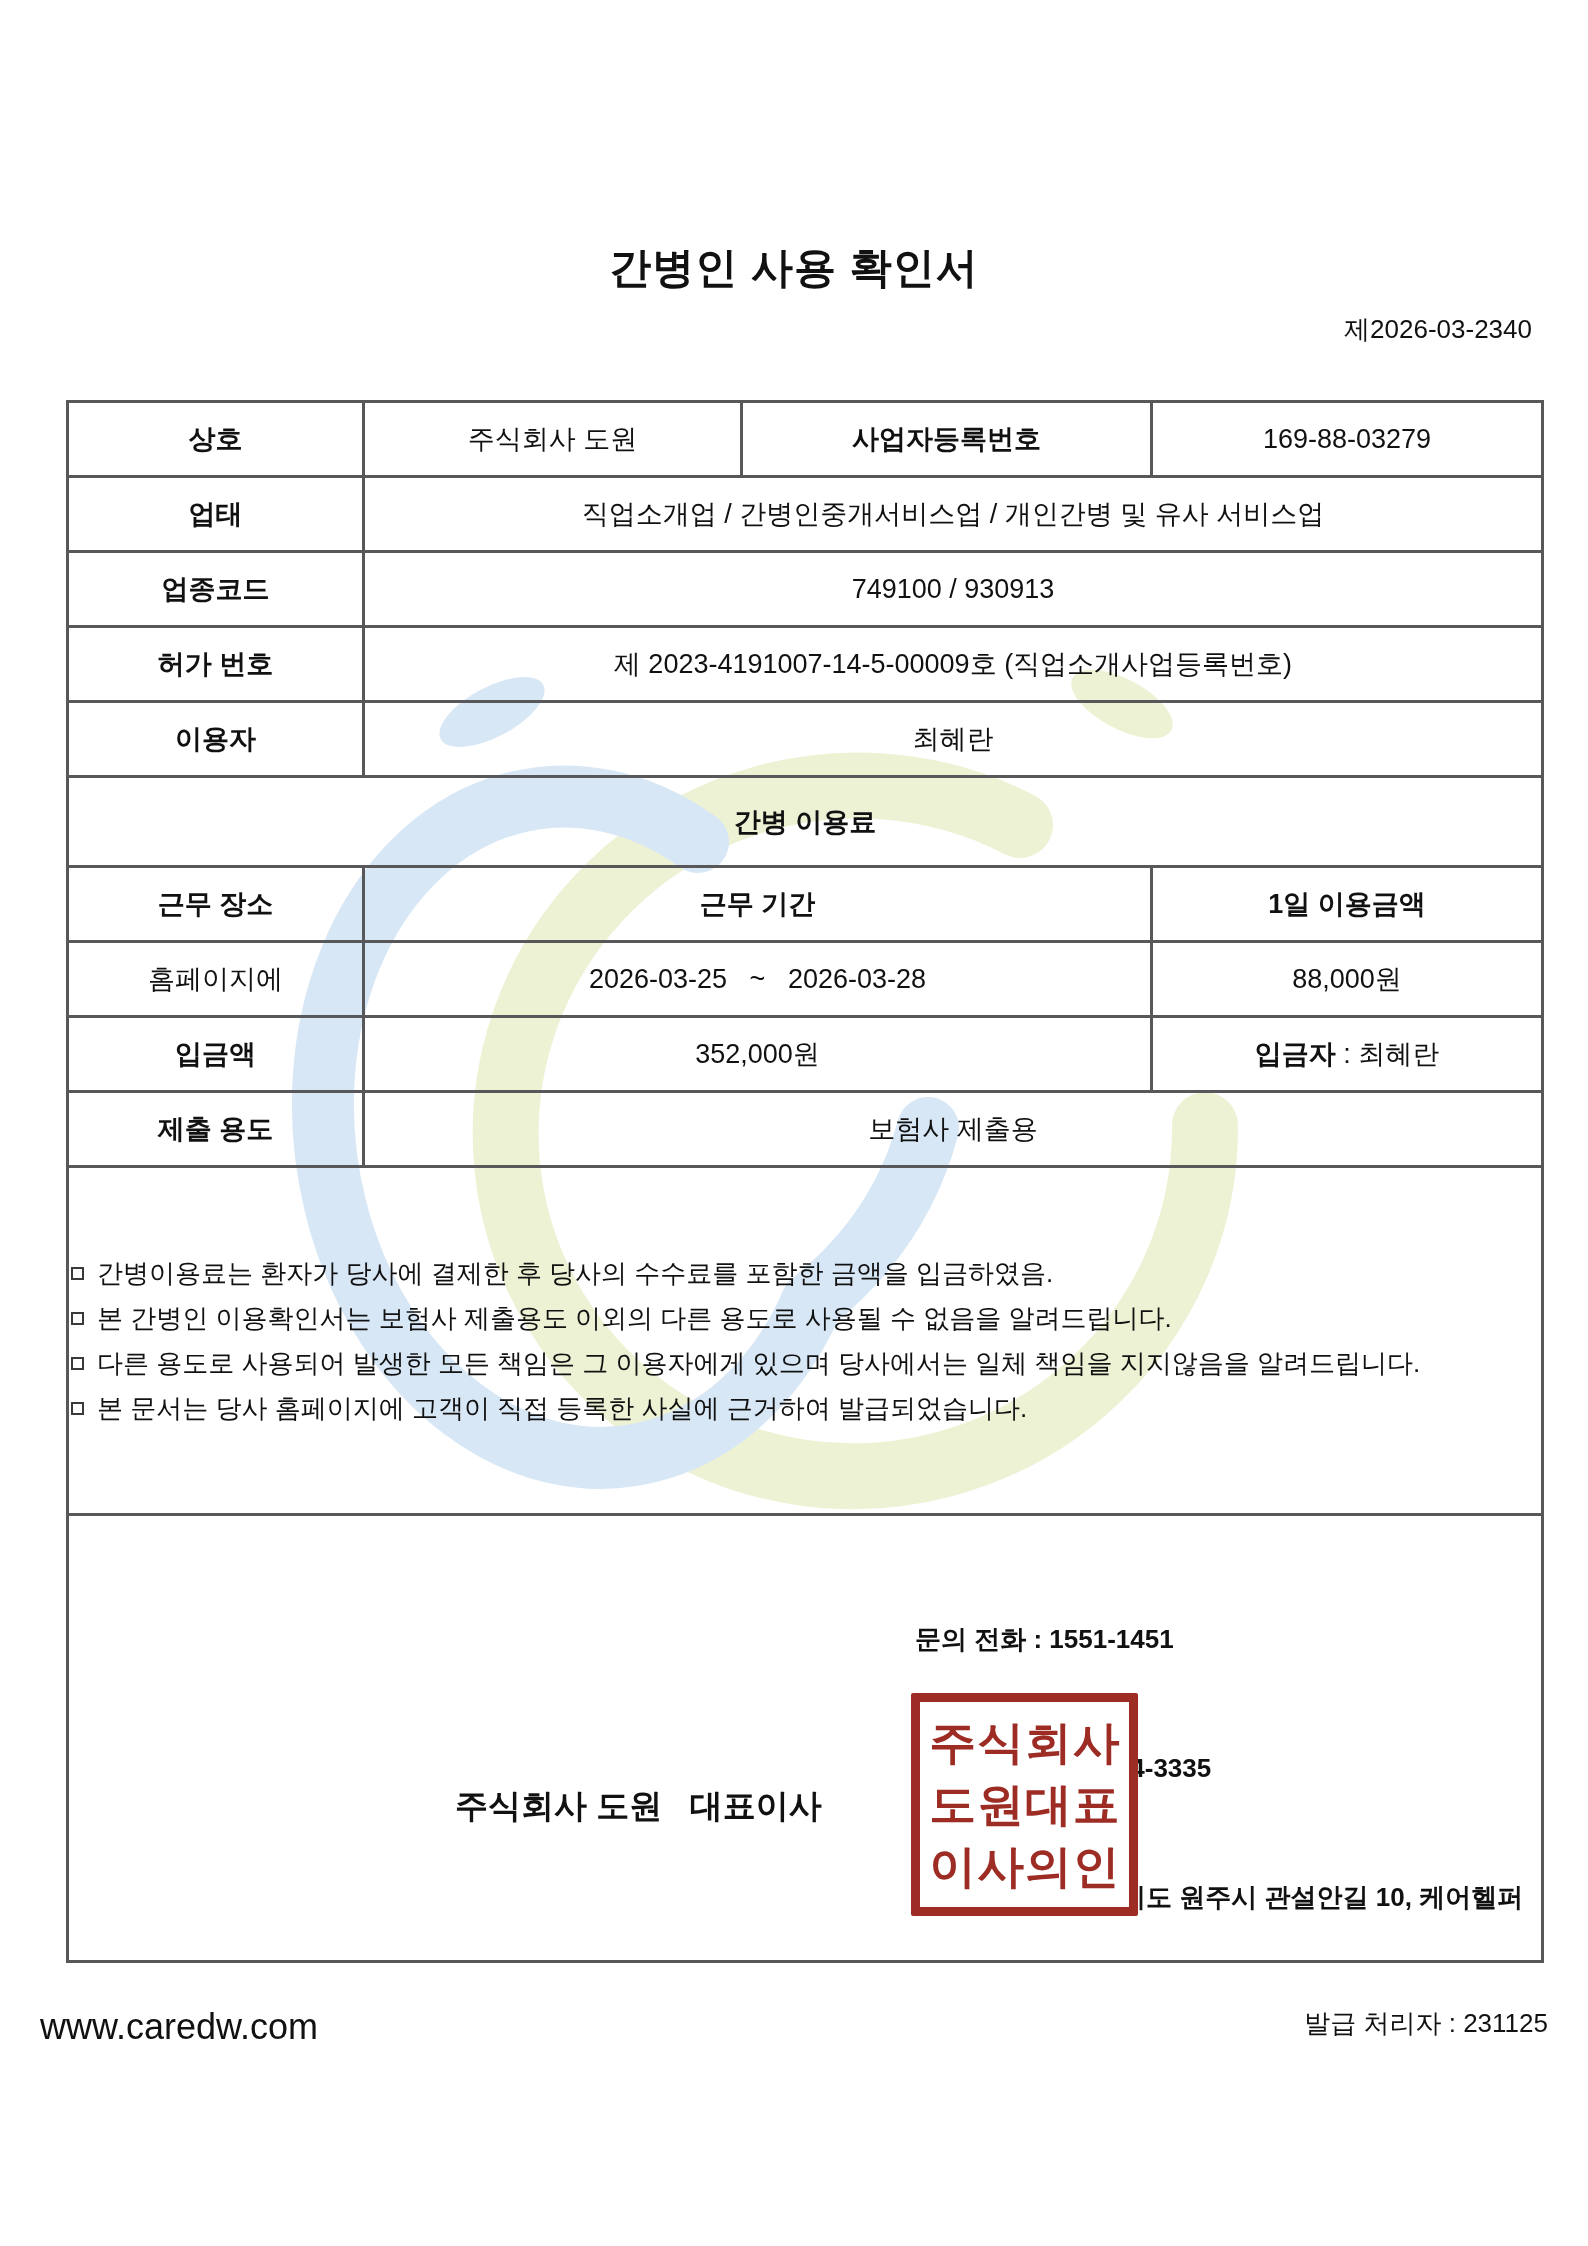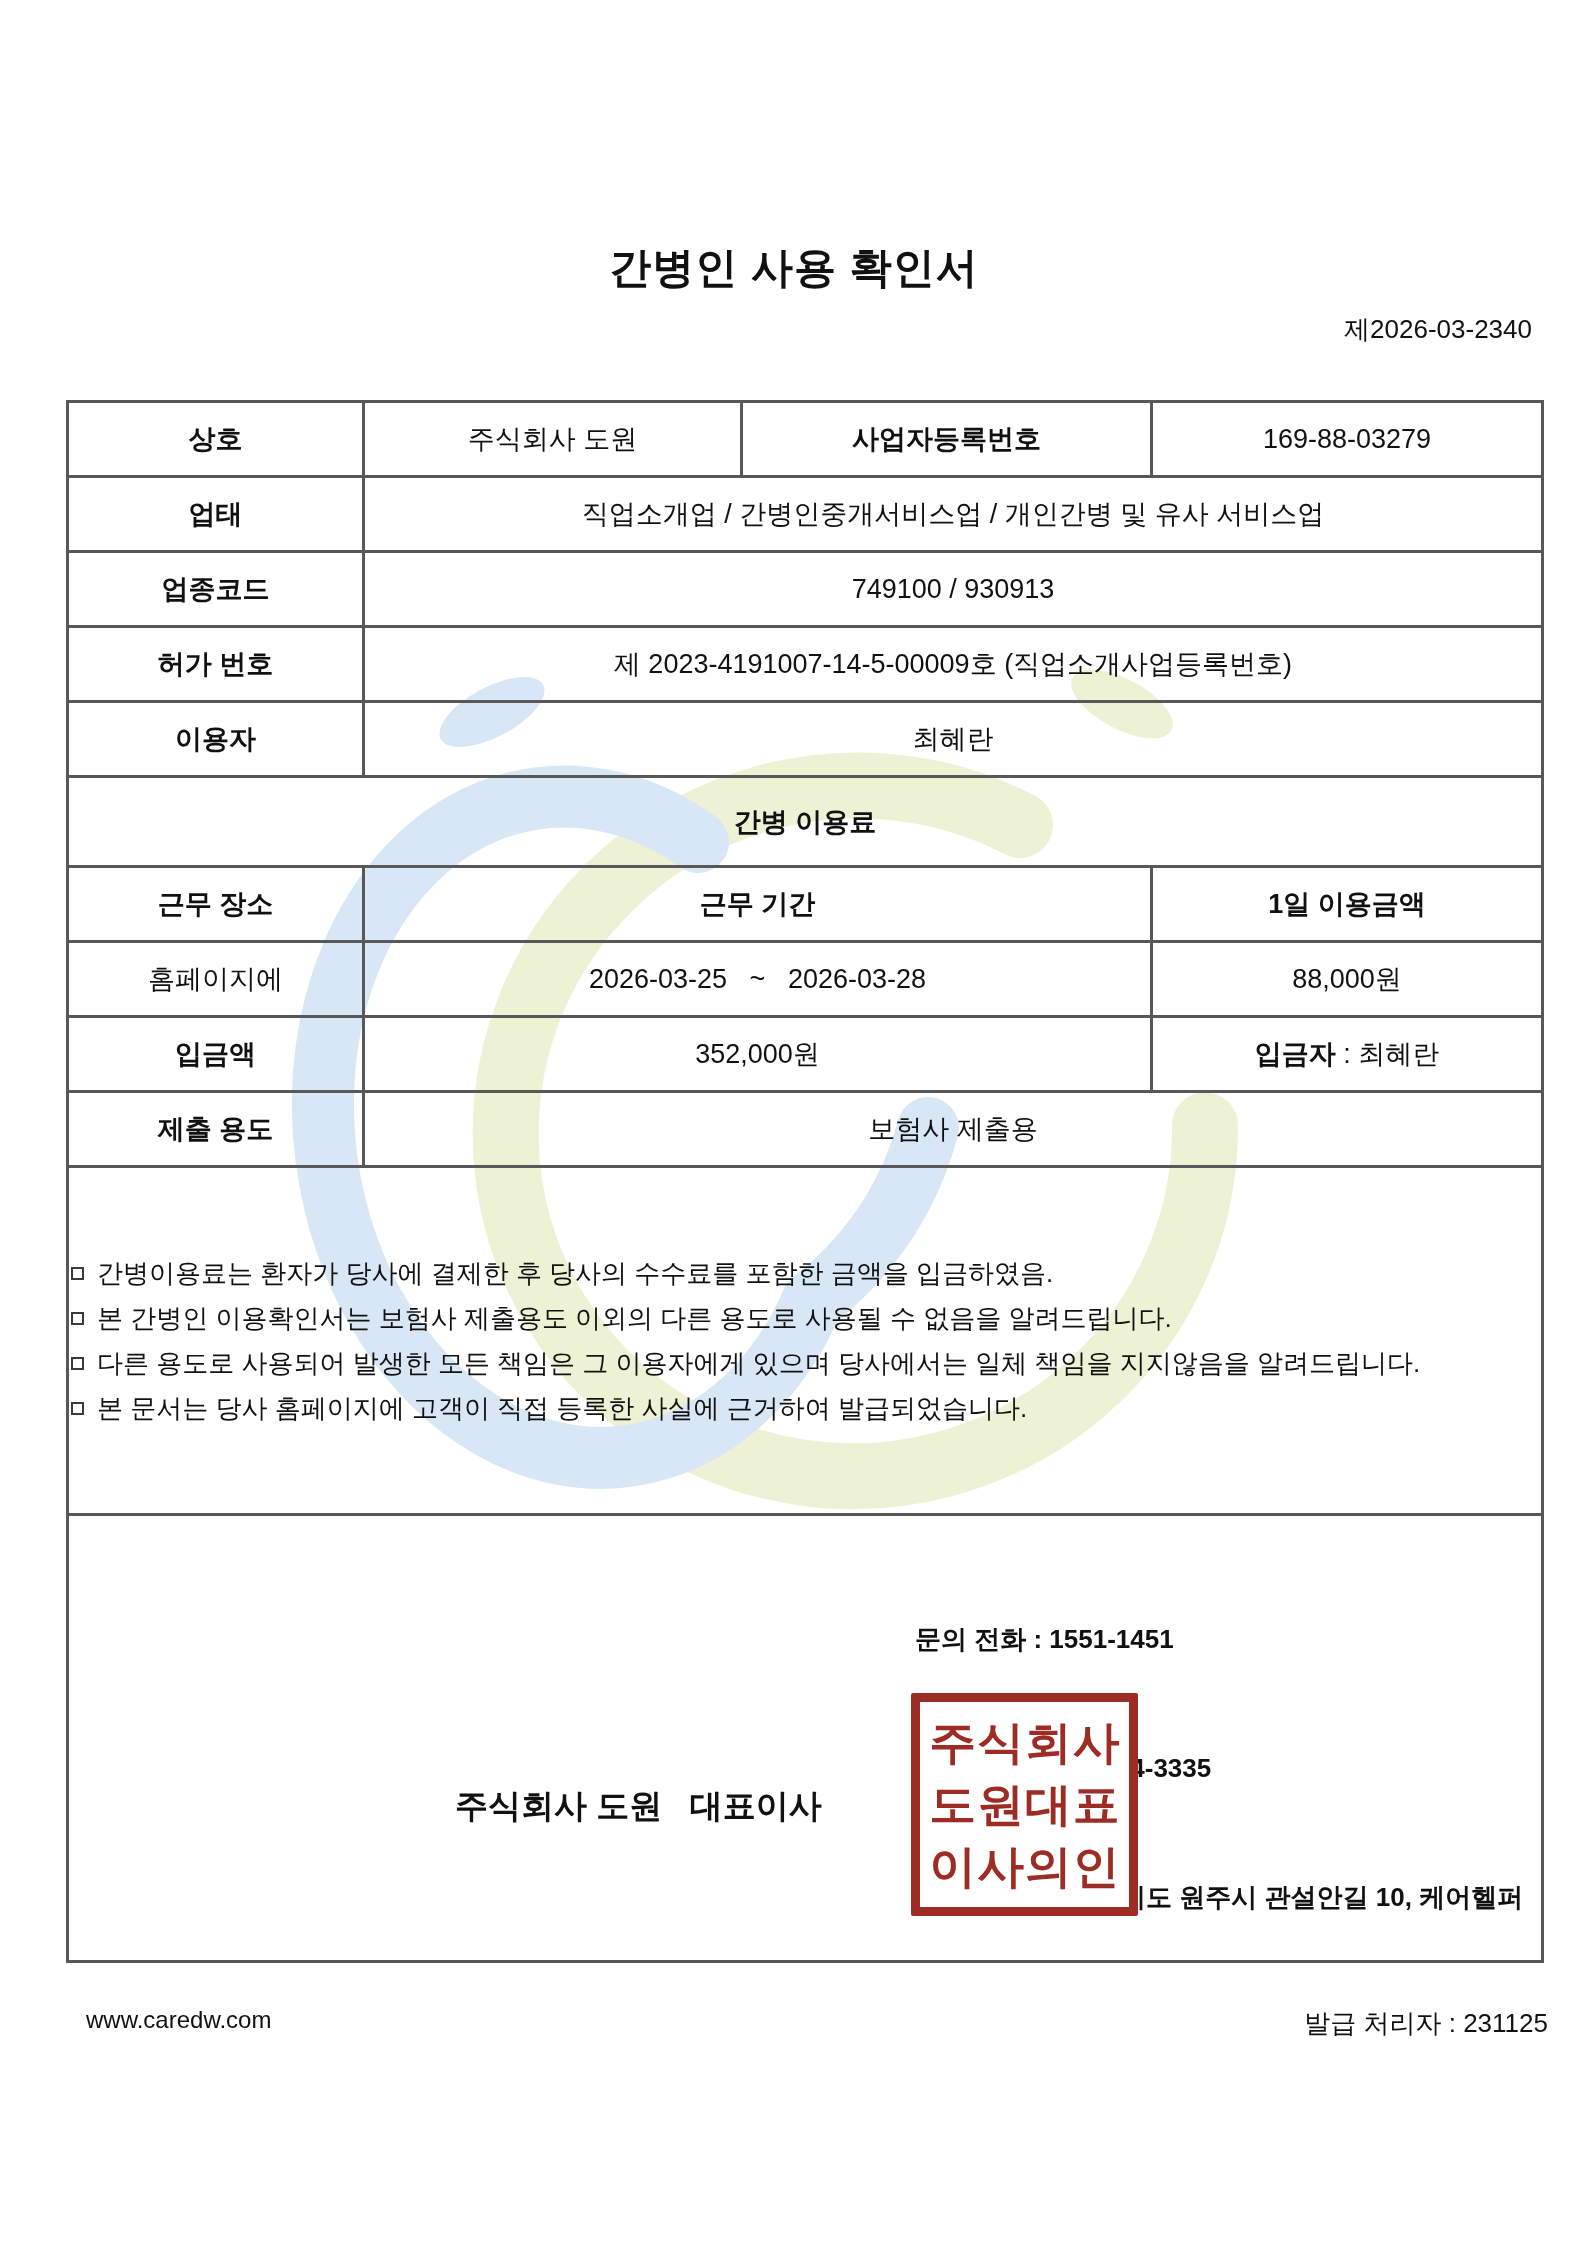--- a/index.html
+++ b/index.html
@@ -21,21 +21,21 @@
   .note-line{display:flex;align-items:flex-start;line-height:45px;font-size:26px;white-space:nowrap;}
   .note-bullet{flex:0 0 auto;width:9px;height:9px;border:2px solid #3a3a3a;margin:16px 13px 0 2px;}
   td.stamp-cell{position:relative;}
   .contact-block{position:absolute;left:846px;top:16px;text-align:left;font-size:26px;line-height:43px;white-space:pre;font-weight:bold;}
   .signature{position:absolute;left:386px;top:268px;font-size:33px;font-weight:bold;white-space:pre;}
   .seal{position:absolute;left:842px;top:177px;width:227px;height:223px;box-sizing:border-box;
         border:9px solid #9d2d24;border-radius:2px;background:#fff;
         display:flex;flex-direction:column;justify-content:center;align-items:center;}
   .seal span{display:block;color:#9d2d24;font-weight:bold;font-size:45px;line-height:62px;letter-spacing:1px;
              transform:scaleX(1.04);}
-  .page-footer-left{position:absolute;left:40px;top:2006px;font-size:24px;margin-left:46px;}
+  .page-footer-left{position:absolute;left:40px;top:2006px;font-size:36px;}
   .page-footer-right{position:absolute;right:40px;top:2006px;font-size:26px;text-align:right;}
 </style>
 </head>
 <body>
 
 <svg id="watermark" class="layer" width="1588" height="2246" viewBox="0 0 1588 2246">
   <g opacity="0.95">
     <path d="M 1020 825 A 350 345 -15 1 0 1205 1125" fill="none" stroke="#eef2d3" stroke-width="66" stroke-linecap="round"></path>
     <ellipse cx="1122" cy="704" rx="56" ry="25" transform="rotate(28 1122 704)" fill="#eef2d3"></ellipse>
     <path d="M 698 842 A 258 332 -8 1 0 812 1302" fill="none" stroke="#d5e6f5" stroke-width="62" stroke-linecap="round"></path>

